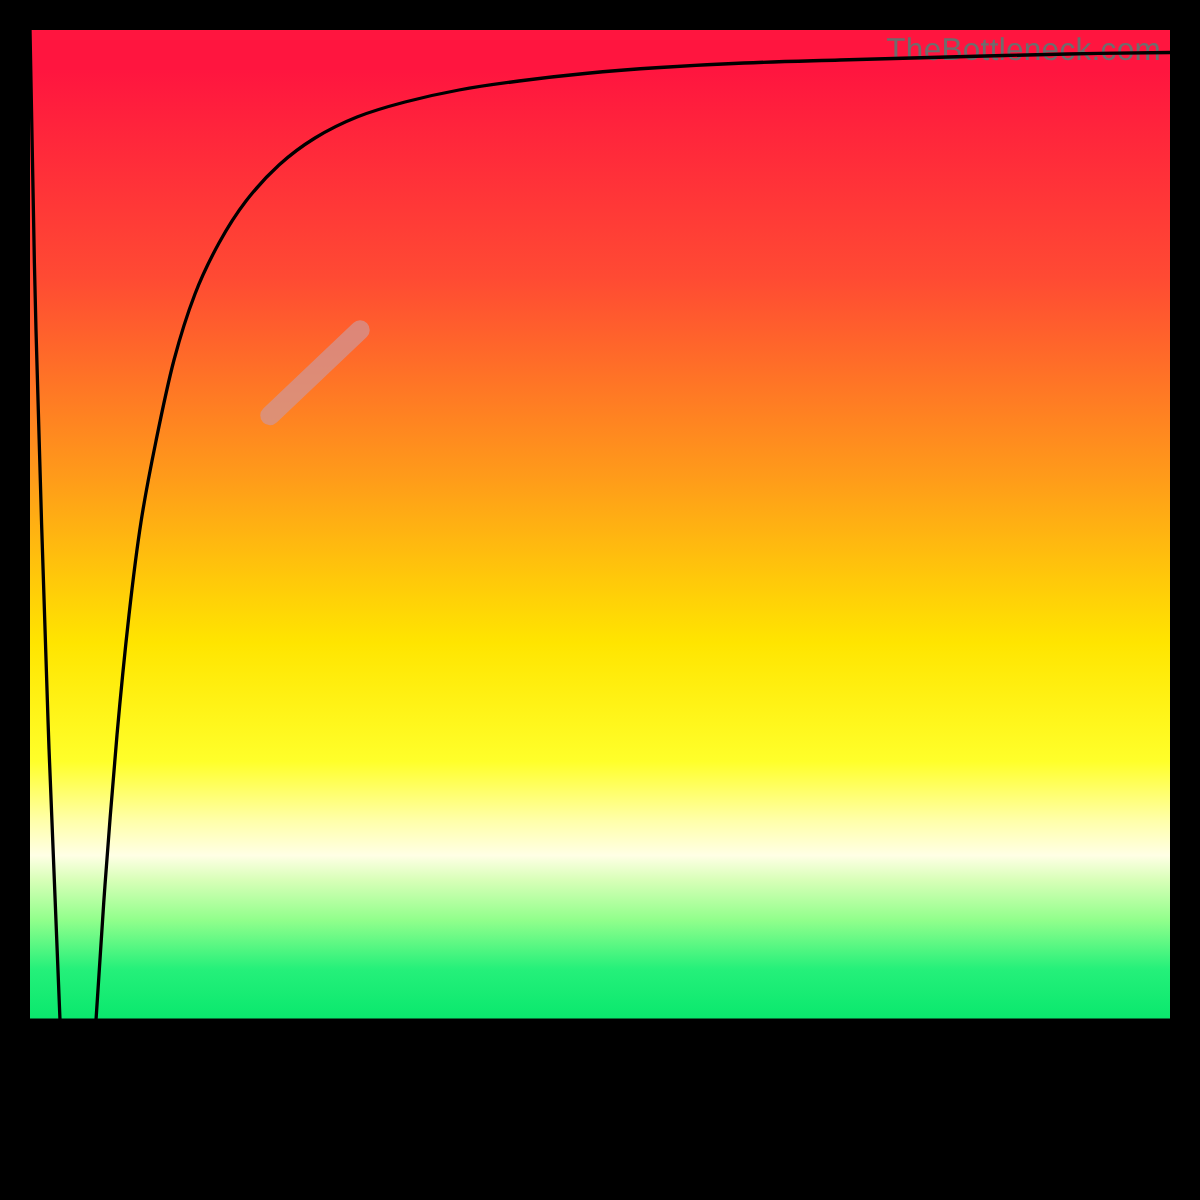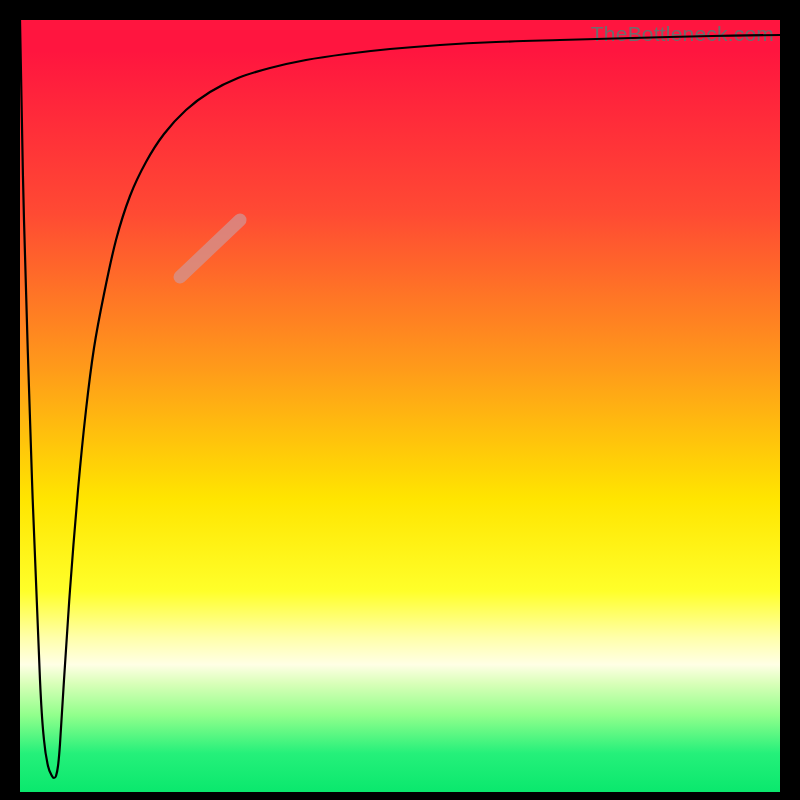--- a/index.html
+++ b/index.html
@@ -15,21 +15,21 @@
     position: relative;
     width: 800px;
     height: 800px;
     background: #000;
   }
   .plot-area {
     position: absolute;
     left: 20px;
     top: 20px;
     width: 760px;
-    height: 772px;
+    height: 659px;
     background: linear-gradient(to bottom,
       #ff153f 0%,
       #ff153f 4%,
       #ff4a33 25%,
       #ff9a1a 45%,
       #ffe500 62%,
       #ffff2a 74%,
       #ffffaa 80%,
       #ffffe5 83.5%,
       #d8ffb8 86%,

